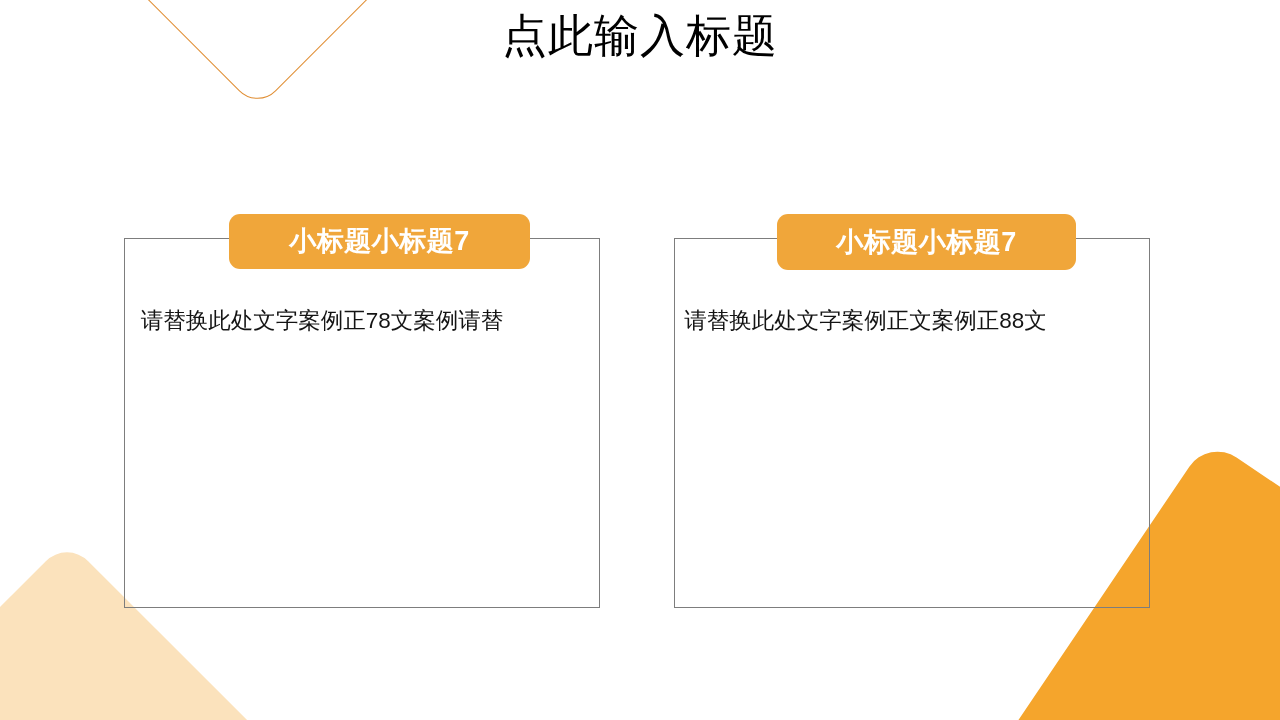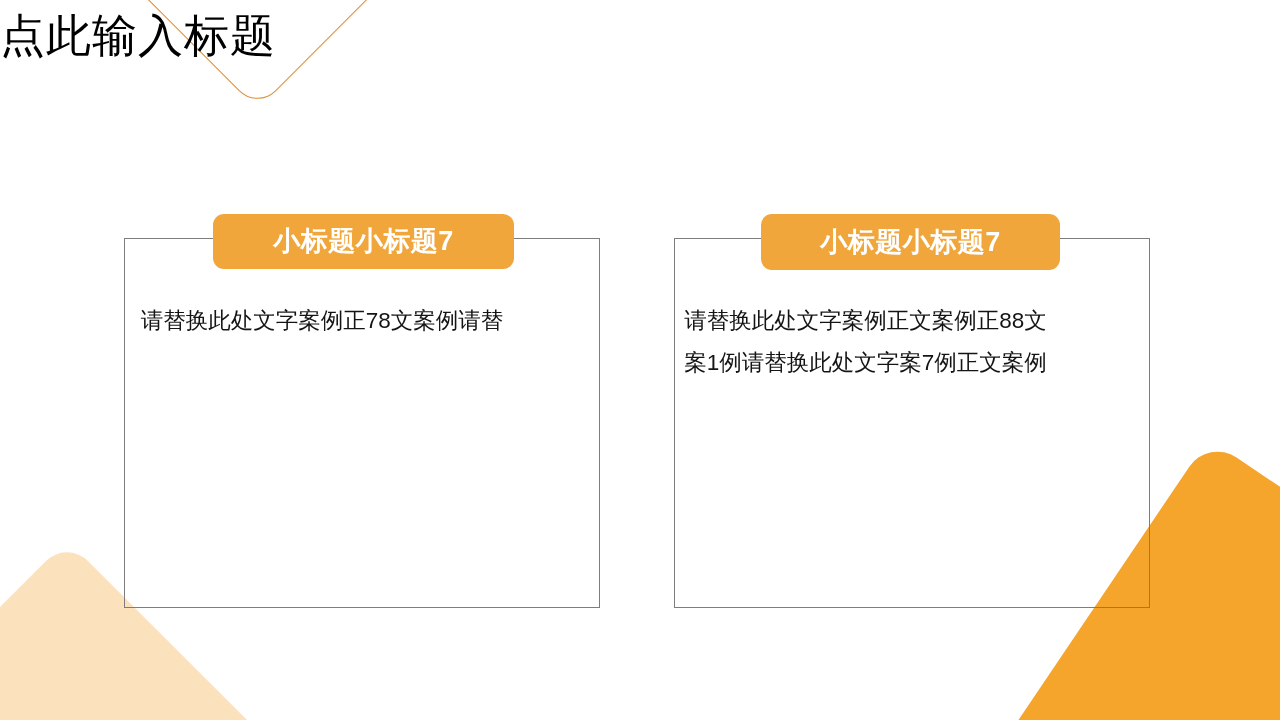--- a/index.html
+++ b/index.html
@@ -64,21 +64,21 @@
     border-radius: 34px;
     transform: rotate(34deg);
   }
 
   
   #page-title {
     position: absolute;
     left: 0;
     top: 8px;
     width: 1280px;
-    text-align: left;
+    text-align: center;
     font-size: 45px;
     line-height: 56px;
     color: #000000;
     font-weight: 400;
     letter-spacing: 1px;
     white-space: nowrap;
   }
 
   
   .card {
@@ -101,20 +101,21 @@
   }
 
   .card-pill {
     position: absolute;
     box-sizing: border-box;
     background: #F0A63A;
     border-radius: 11px;
     display: flex;
     align-items: center;
     justify-content: center;
+    margin-left: 16px;
   }
   #pill-left {
     left: 213px;
     top: 214px;
     width: 301px;
     height: 55px;
   }
   #pill-right {
     left: 761px;
     top: 214px;
@@ -182,16 +183,15 @@
   </div>
 
   <div class="card" id="card-right"></div>
 
   <div class="card-pill" id="pill-right">
     <span class="pill-text">小标题小标题7</span>
   </div>
 
   <div class="card-body" id="body-right">
     <span class="line">请替换此处文字案例正文案例正88文</span>
-    <span class="line">案1例请替换此处文字案7例正文案例</span>
   </div>
 
 </div>
 
 </body></html>

